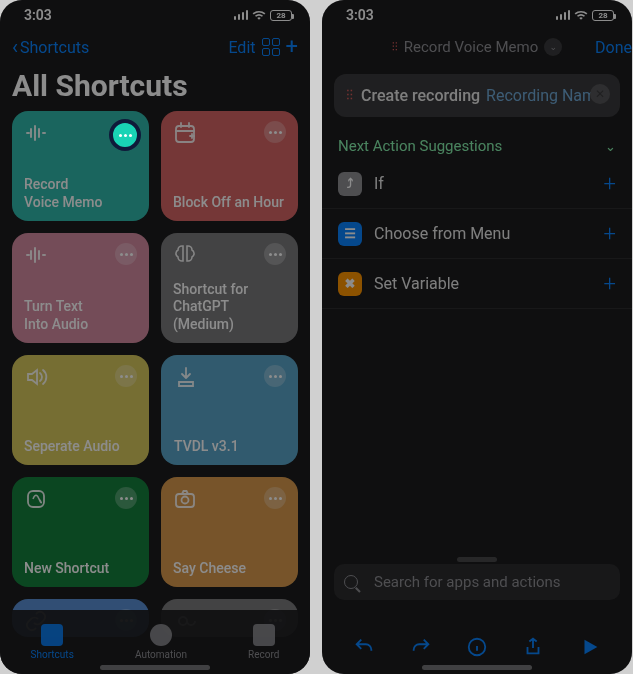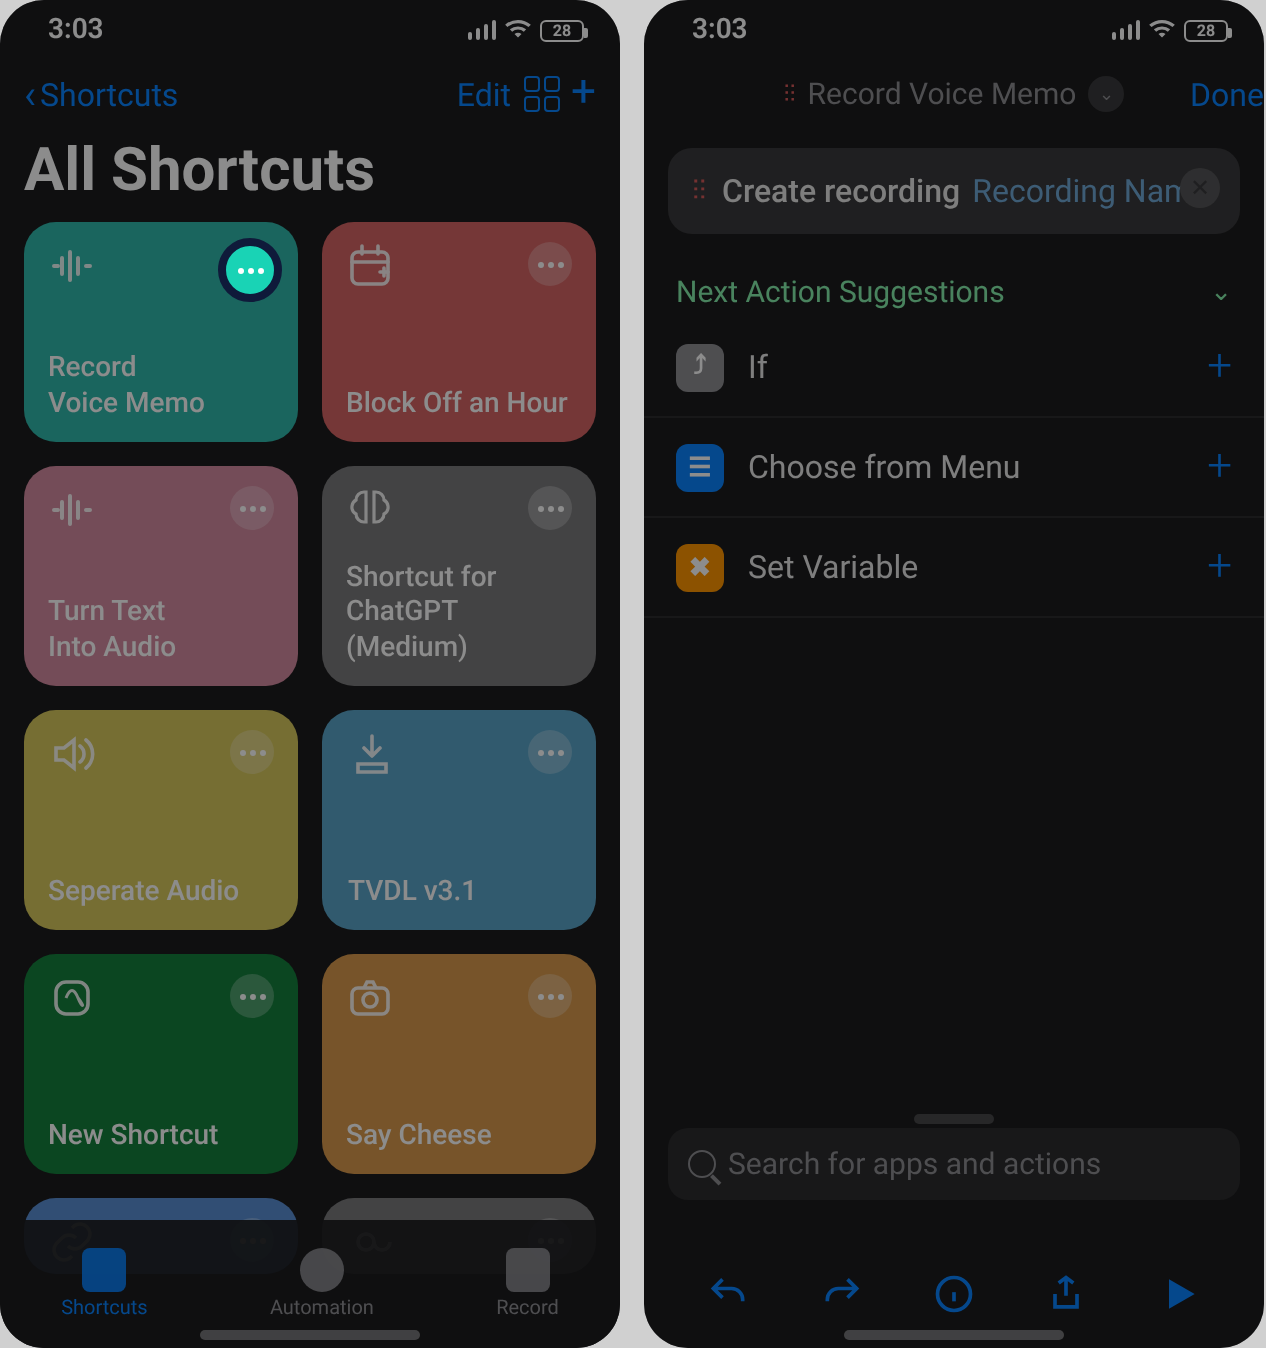--- a/index.html
+++ b/index.html
@@ -115,21 +115,21 @@
 
   .suggest-row{display:flex;align-items:center;justify-content:space-between;padding:12px 16px;border-bottom:0.5px solid #2c2c2e;}
   .suggest-left{display:flex;align-items:center;gap:12px;}
   .row-icon{width:24px;height:24px;border-radius:6px;display:flex;align-items:center;justify-content:center;color:#fff;font-size:13px;font-weight:700;}
   .ic-gray{background:#8e8e93;}
   .ic-blue{background:#0a84ff;}
   .ic-orange{background:#ff9500;}
   .row-label{color:#e6e6e6;font-size:16px;}
   .row-plus{color:#0a84ff;font-size:22px;font-weight:300;}
 
-  .bottom-search{position:absolute;bottom:74px;left:12px;right:12px;background:#2c2c2e;border-radius:10px;height:36px;display:flex;align-items:center;padding:0 10px;color:#8e8e93;font-size:15px;gap:6px;}
+  .bottom-search{position:absolute;bottom:74px;left:12px;right:12px;background:#2c2c2e;border-radius:10px;height:36px;display:flex;align-items:center;padding:0 10px;color:#8e8e93;font-size:15px;gap:16px;}
 
   .toolbar{position:absolute;bottom:14px;left:0;right:0;display:flex;justify-content:space-around;align-items:center;padding:0 14px;color:#0a84ff;}
   .toolbar .btn{width:26px;height:26px;display:flex;align-items:center;justify-content:center;}
   .toolbar svg{width:22px;height:22px;stroke:#0a84ff;fill:none;stroke-width:2;}
   .toolbar .play svg{fill:#0a84ff;stroke:none;}
   .drag-handle{position:absolute;bottom:112px;left:50%;transform:translateX(-50%);width:40px;height:5px;background:#48484a;border-radius:3px;}
 
   
   svg.icon{width:24px;height:24px;}
 </style>

